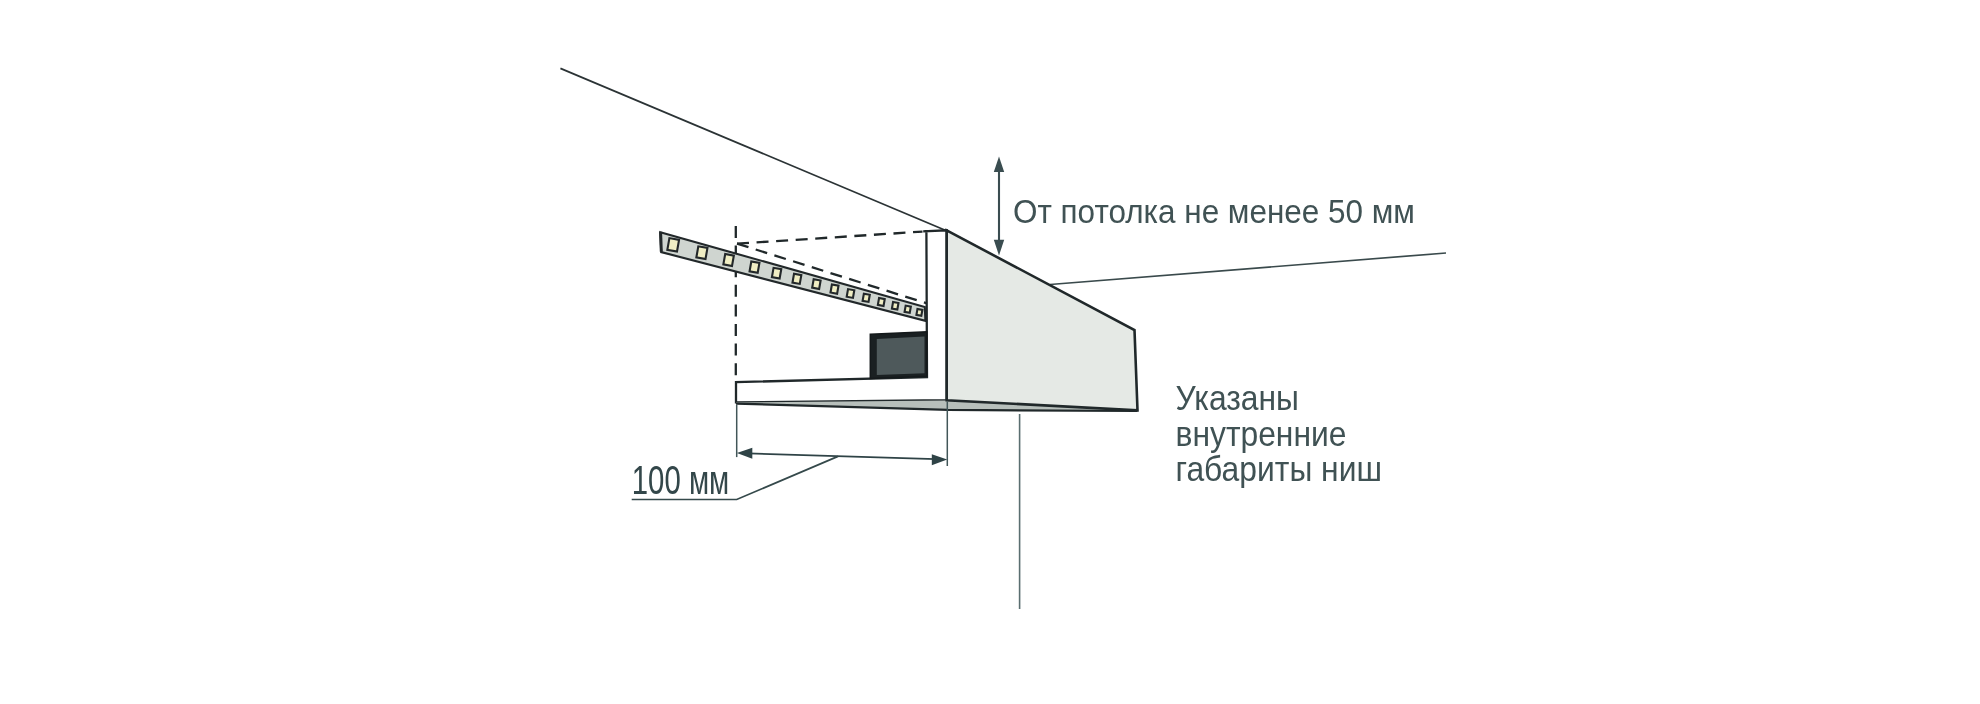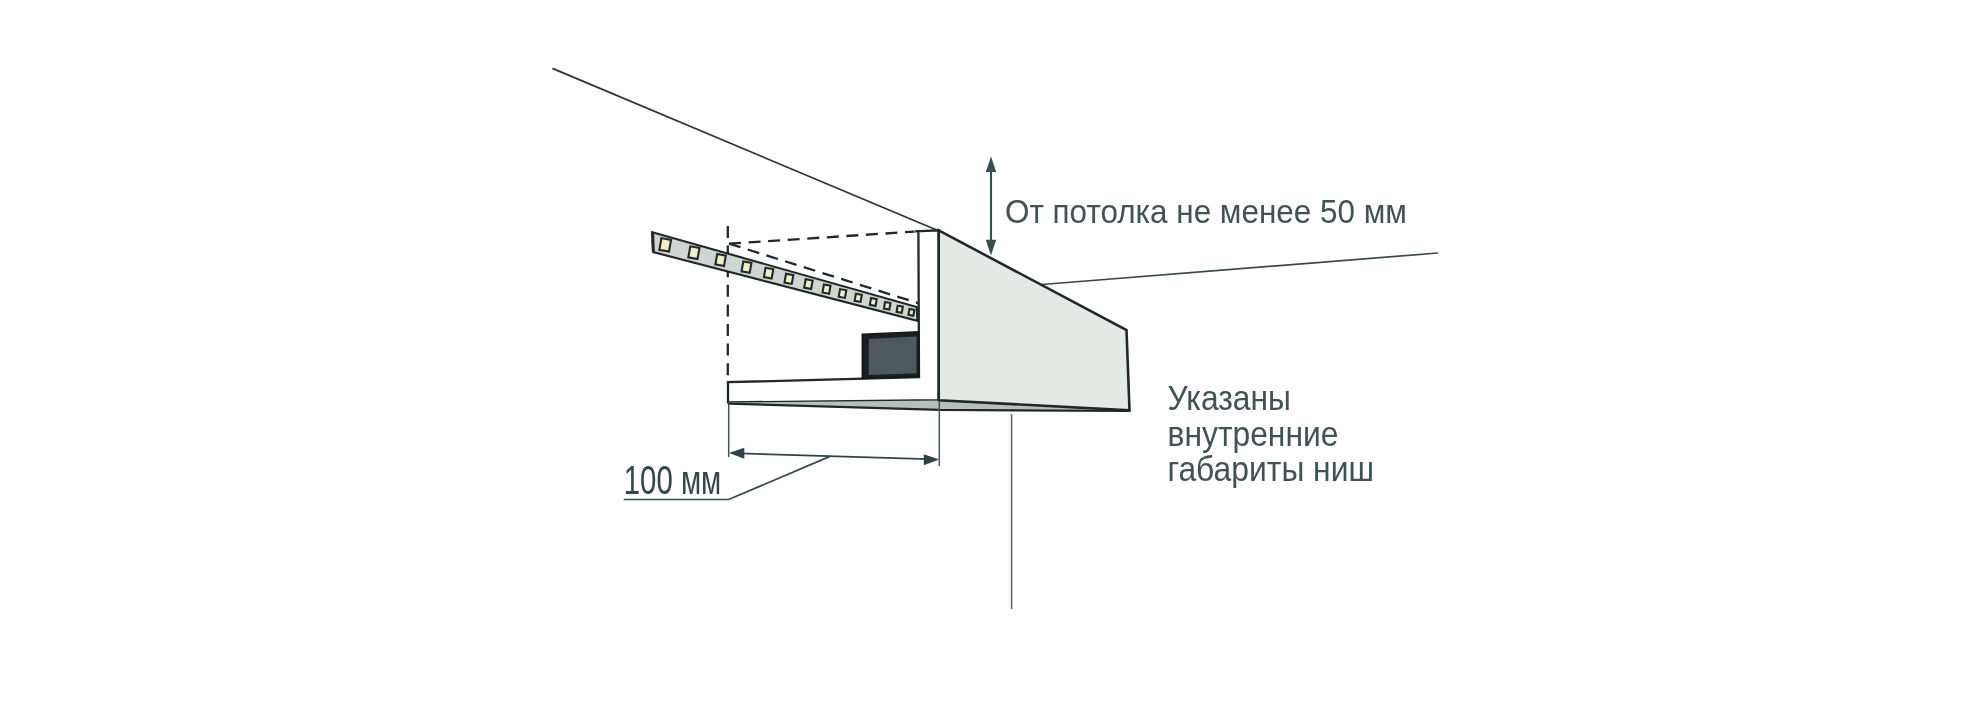--- a/index.html
+++ b/index.html
@@ -1,16 +1,16 @@
 <!DOCTYPE html>
 <html><head>
 <meta charset="utf-8">
 <style>
   html,body{margin:0;padding:0;background:#ffffff;}
-  .canvas{position:relative;width:1760px;height:704px;background:#ffffff;overflow:hidden;}
+  .canvas{position:relative;width:1760px;height:704px;background:#ffffff;overflow:hidden;margin-left:8px;}
   svg text{font-family:"Liberation Sans", sans-serif;}
 </style>
 </head>
 <body>
 <div class="canvas">
 <svg width="1980" height="704" viewBox="0 0 1980 704">
 
   <rect x="0" y="0" width="1980" height="704" fill="#ffffff"></rect>
 
   <line x1="552.4" y1="68.4" x2="938.5" y2="230.8" stroke="#2b3335" stroke-width="1.7"></line>

